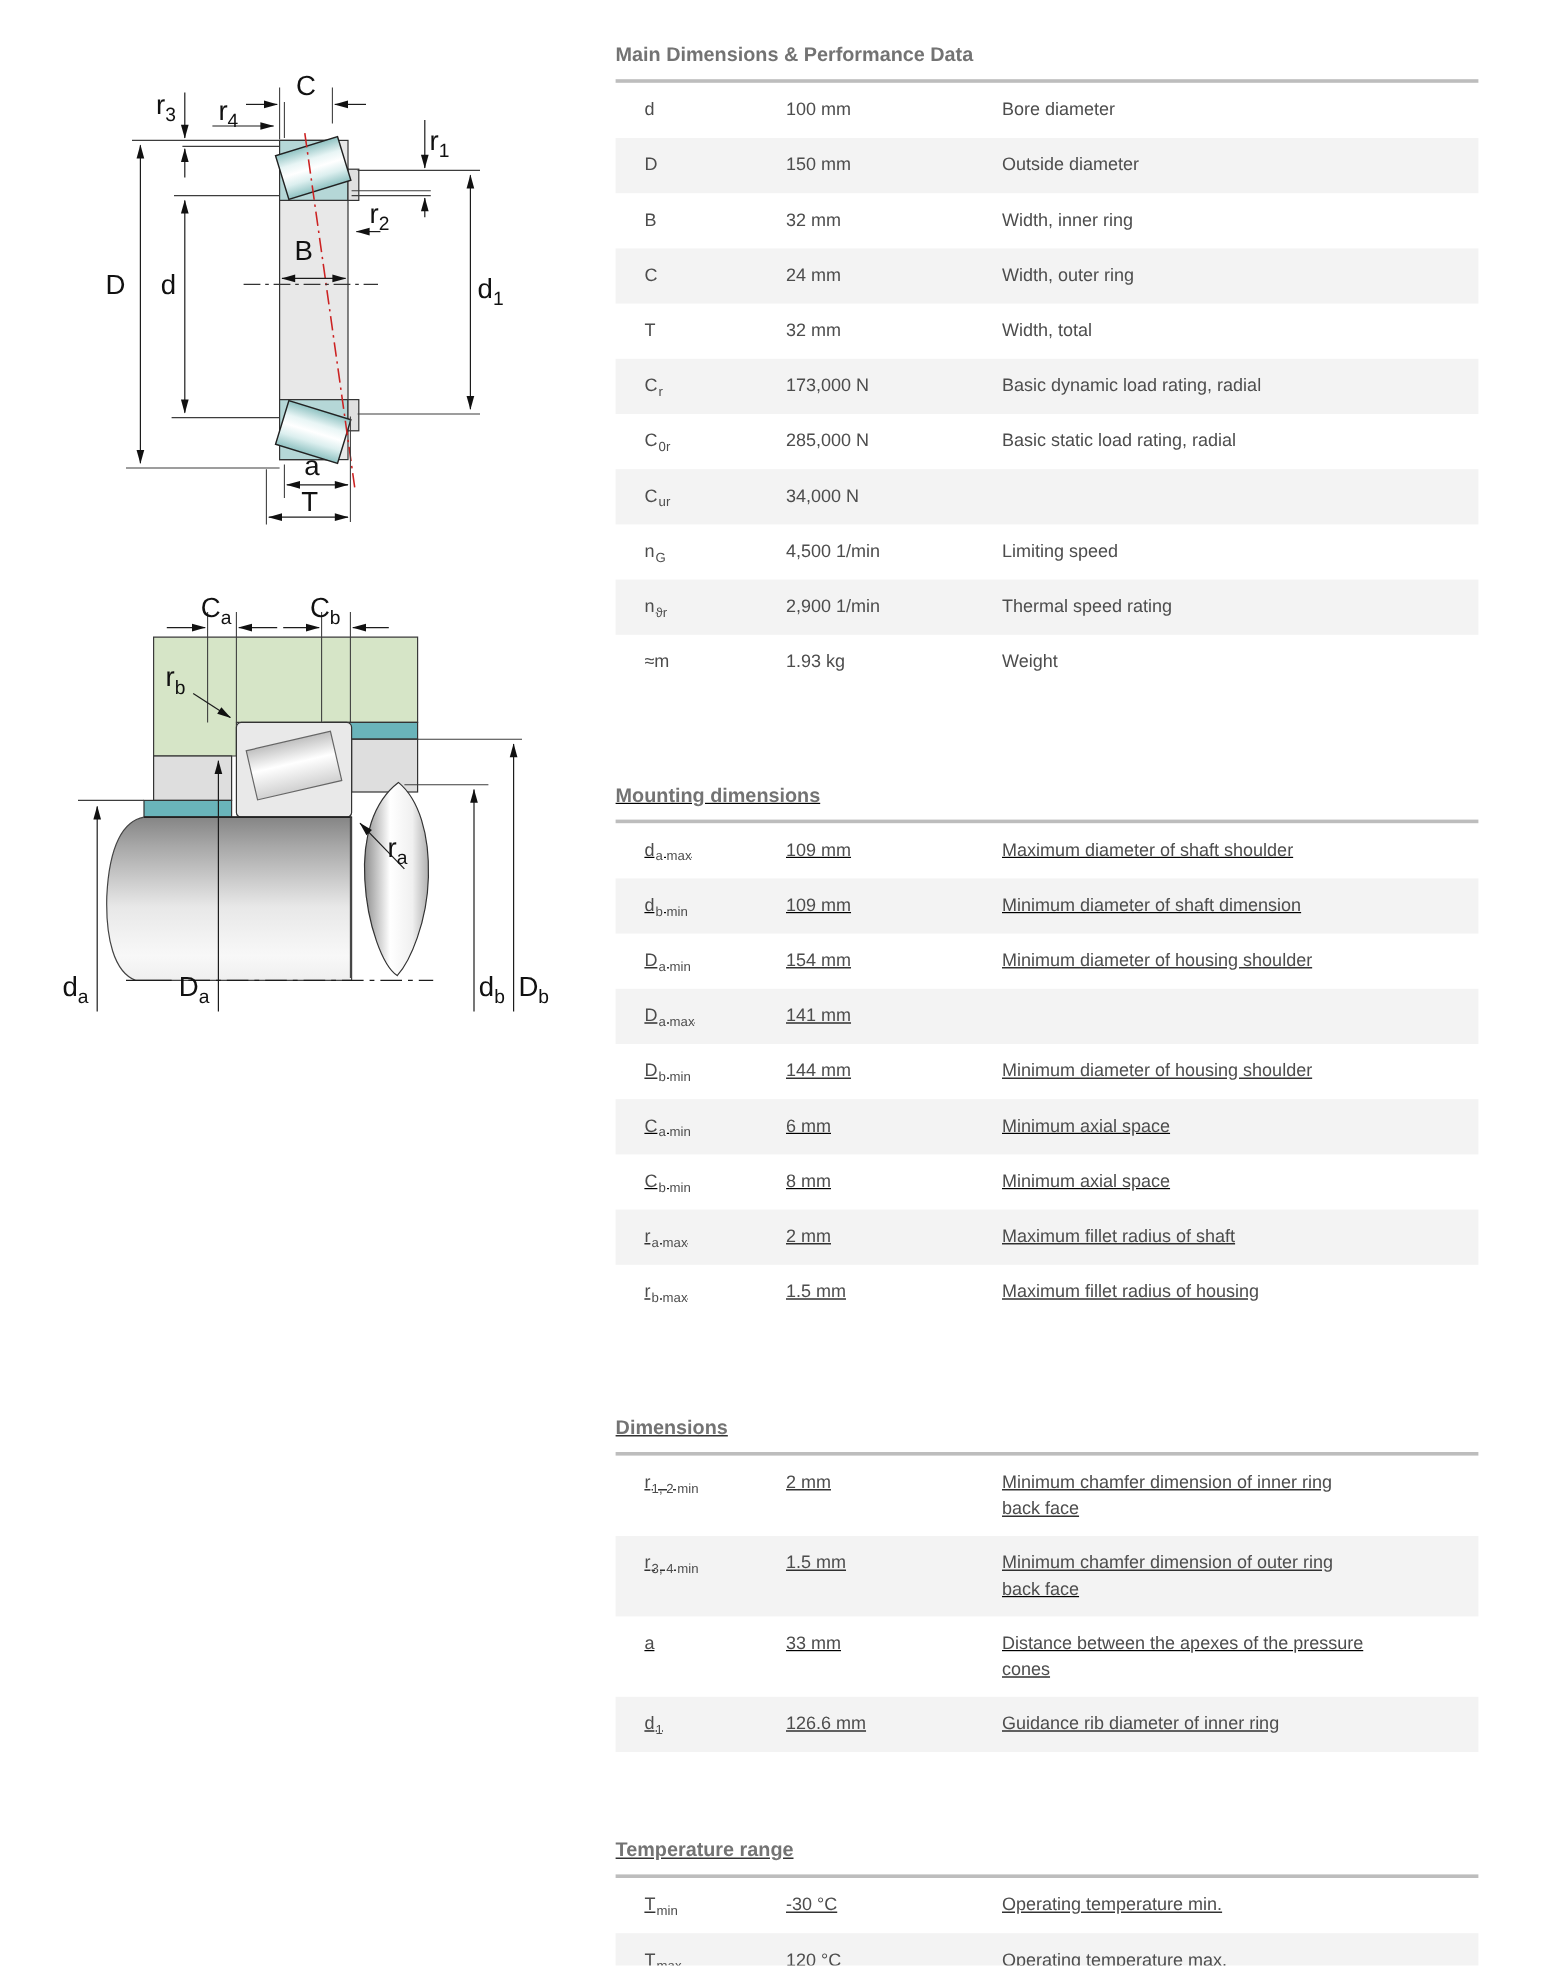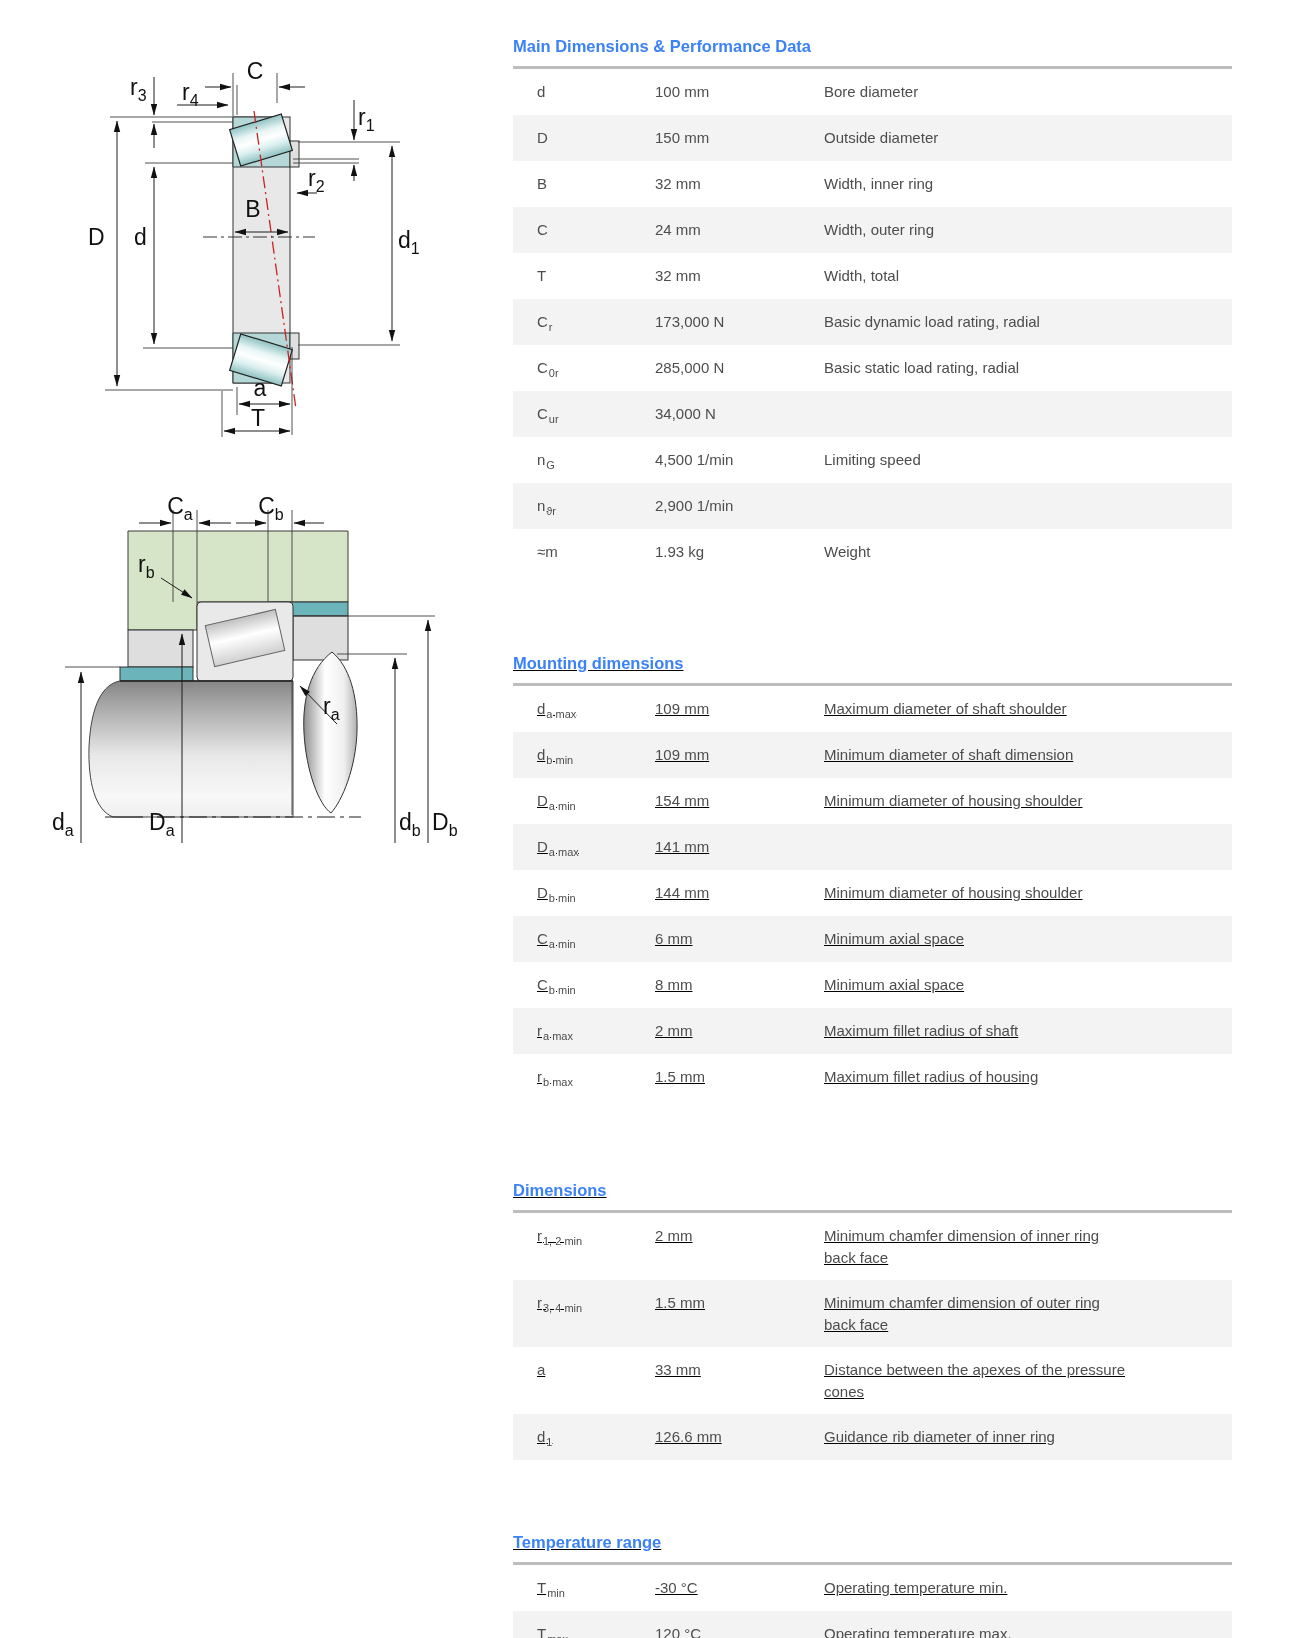--- a/index.html
+++ b/index.html
@@ -8,30 +8,30 @@
     font-family:"Liberation Sans",sans-serif;overflow:hidden;
   }
   
   .tables{position:absolute;left:513px;top:36px;width:719px;}
   .section{margin:0;}
   .section + .section{margin-top:0;text-decoration:underline;}
   #sec-1{margin-top:78px;}
   #sec-2{margin-top:80px;}
   #sec-3{margin-top:72px;}
   .section-title{
-    font-size:16.5px;font-weight:bold;color:#3b82f6;line-height:21px;margin:0 0 9px 0;
+    font-size:16.5px;font-weight:bold;color:#737373;line-height:21px;margin:0 0 9px 0;
   }
   .rule{height:3px;background:#bdbdbd;}
   .rows{}
   .row{display:flex;align-items:flex-start;}
   .row.alt{background:#f3f3f3;}
   .cell{padding:11.5px 0;line-height:22px;font-size:15px;color:#4d4d4d;box-sizing:border-box;}
   .c-sym{padding-left:24px;width:142px;}
   .c-val{width:169px;}
-  .c-desc{width:305px;}
+  .c-desc{width:305px;margin-left:11px;}
   .sub{font-size:11px;position:relative;top:4px;margin-left:1px;}
   
   .dia{position:absolute;}
   #dia-section{left:55px;top:45px;}
   #dia-mount{left:25px;top:452px;}
   .dl{font-family:"Liberation Sans",sans-serif;font-size:23px;fill:#111111;}
   .dls{font-size:16px;}
   .mid{text-anchor:middle;}
   .dim{stroke:#1c1c1c;stroke-width:1;fill:none;}
   .ext{stroke:#3d3d3d;stroke-width:0.9;fill:none;}
@@ -244,20 +244,21 @@
           <div class="cell c-val">34,000 N</div>
         </div>
         <div class="row">
           <div class="cell c-sym"><span>n</span><span class="sub">G</span></div>
           <div class="cell c-val">4,500 1/min</div>
           <div class="cell c-desc">Limiting speed</div>
         </div>
         <div class="row alt">
           <div class="cell c-sym"><span>n</span><span class="sub">ϑr</span></div>
           <div class="cell c-val">2,900 1/min</div>
+          <div class="cell c-desc">Thermal speed rating</div>
         </div>
         <div class="row">
           <div class="cell c-sym"><span>≈m</span><span class="sub"></span></div>
           <div class="cell c-val">1.93 kg</div>
           <div class="cell c-desc">Weight</div>
         </div>
       </div>
   </div>
   <div class="section" id="sec-1">
     <h2 class="section-title">Mounting dimensions</h2>

